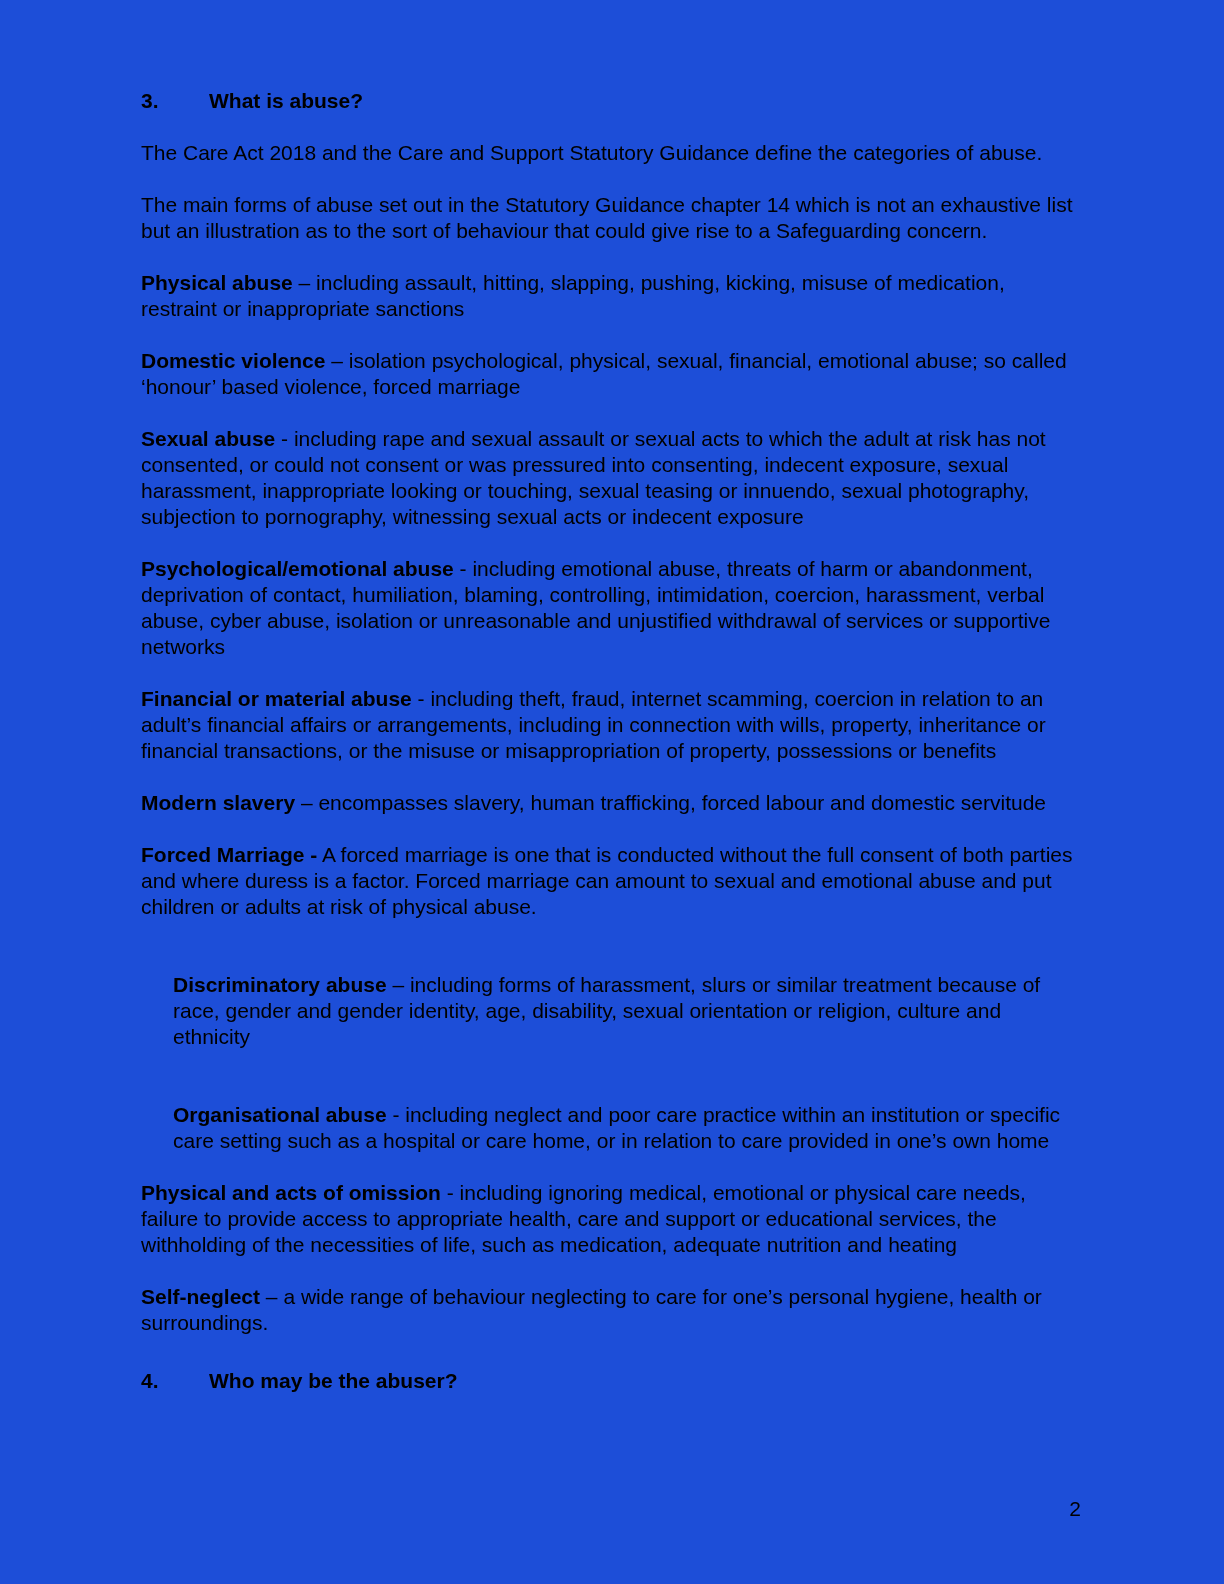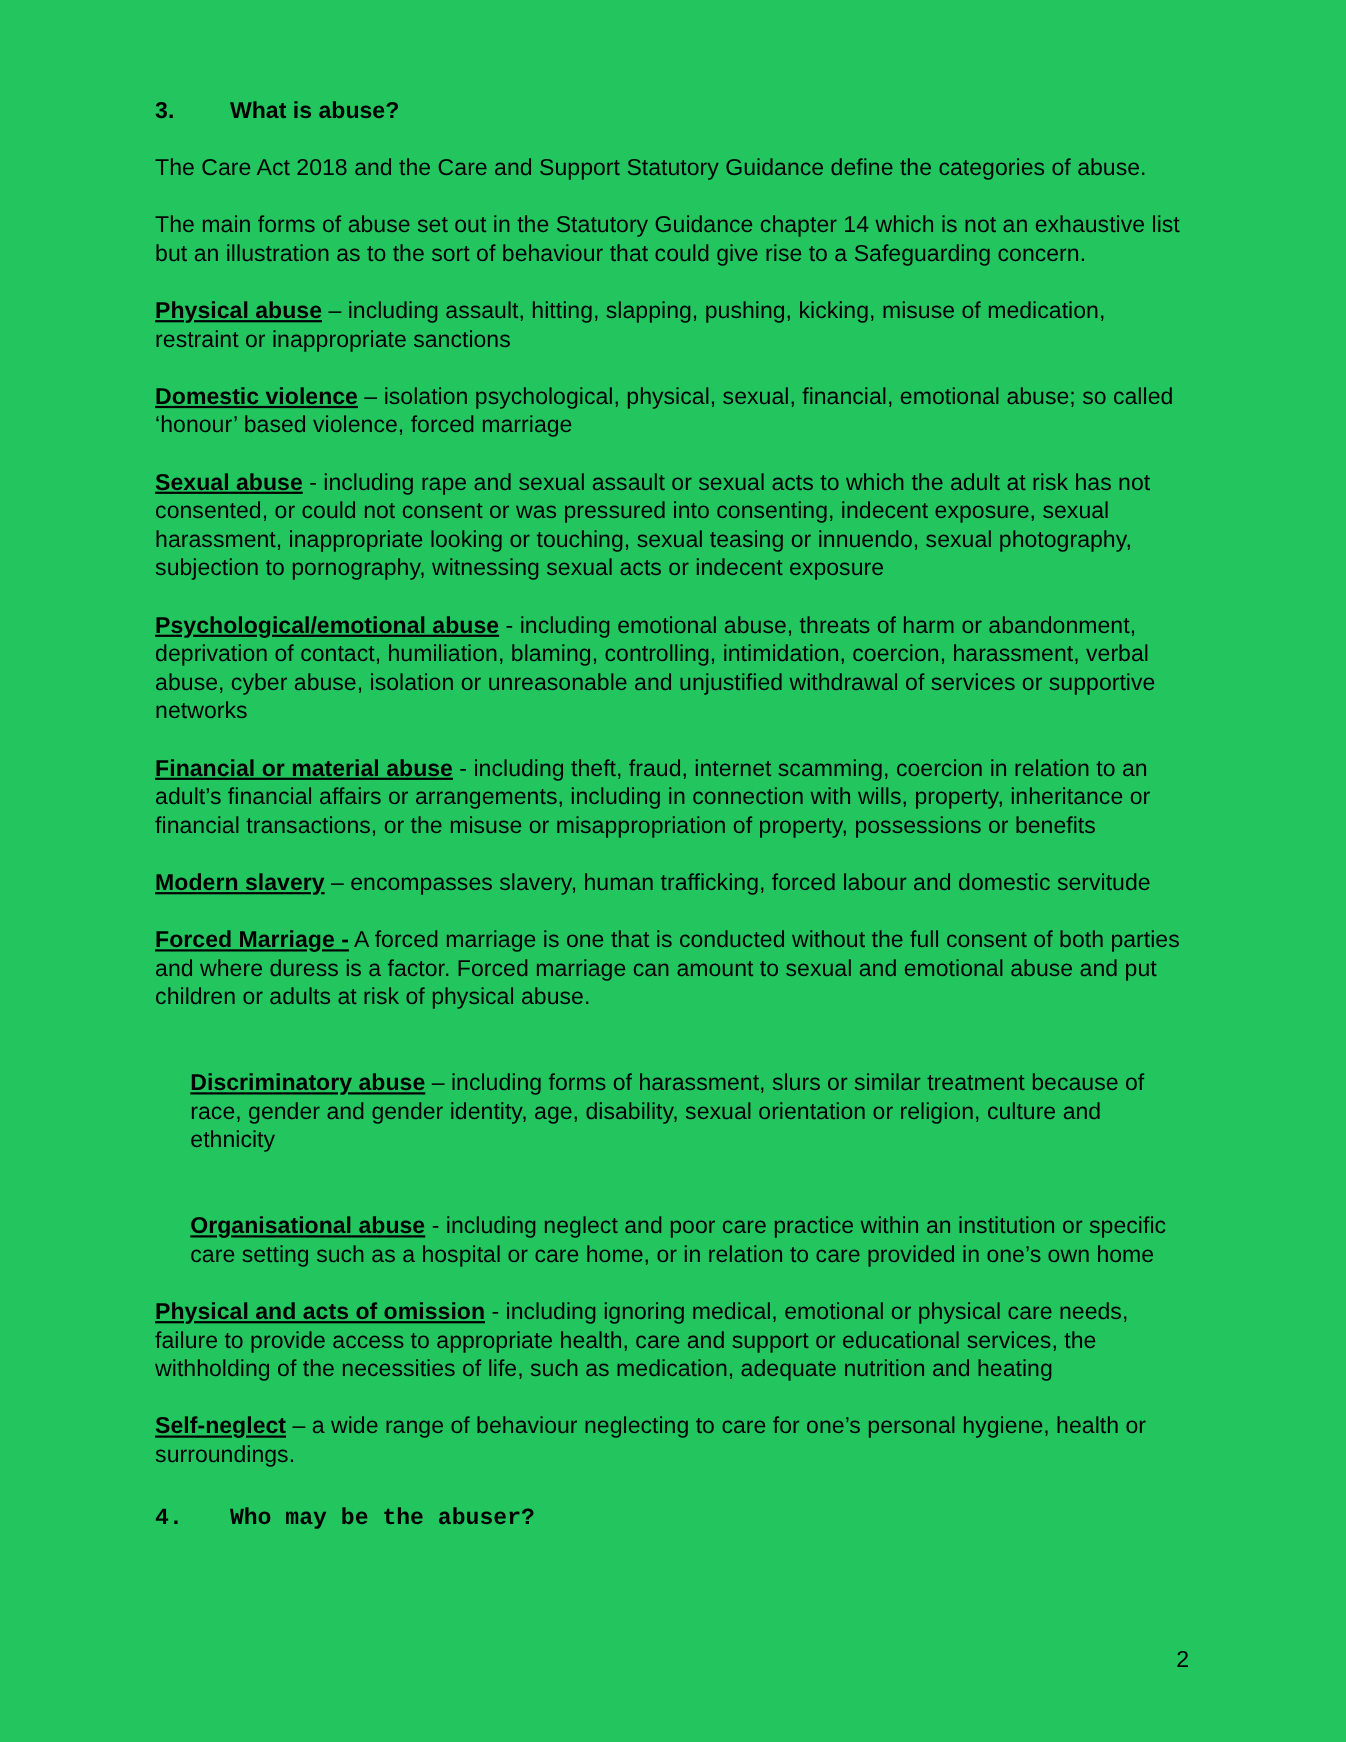--- a/index.html
+++ b/index.html
@@ -4,21 +4,21 @@
 <style>
   html, body {
     margin: 0;
     padding: 0;
     background: #ffffff;
   }
   .page {
     position: relative;
     width: 1224px;
     height: 1584px;
-    background: #22c55e;
+    background: #1d4ed8;
     font-family: "Liberation Sans", "DejaVu Sans", sans-serif;
     font-size: 21px;
     line-height: 26px;
     color: #000000;
     box-sizing: border-box;
     overflow: hidden;
   }
   .content {
     position: absolute;
     left: 141px;
@@ -31,29 +31,27 @@
   }
   .heading {
     font-weight: bold;
   }
   .heading .num {
     display: inline-block;
     width: 68px;
   }
   .term {
     font-weight: bold;
-    text-decoration: underline;
   }
   .mt-extra {
     margin-top: 52px;
     margin-left: 32px;
   }
   .mt-extra-sm {
     margin-top: 32px;
-    font-family: Liberation Mono, monospace;
   }
   .page-number {
     position: absolute;
     right: 143px;
     top: 1496px;
     font-family: "Liberation Sans", "DejaVu Sans", sans-serif;
     font-size: 21px;
     color: #000000;
   }
 </style>

